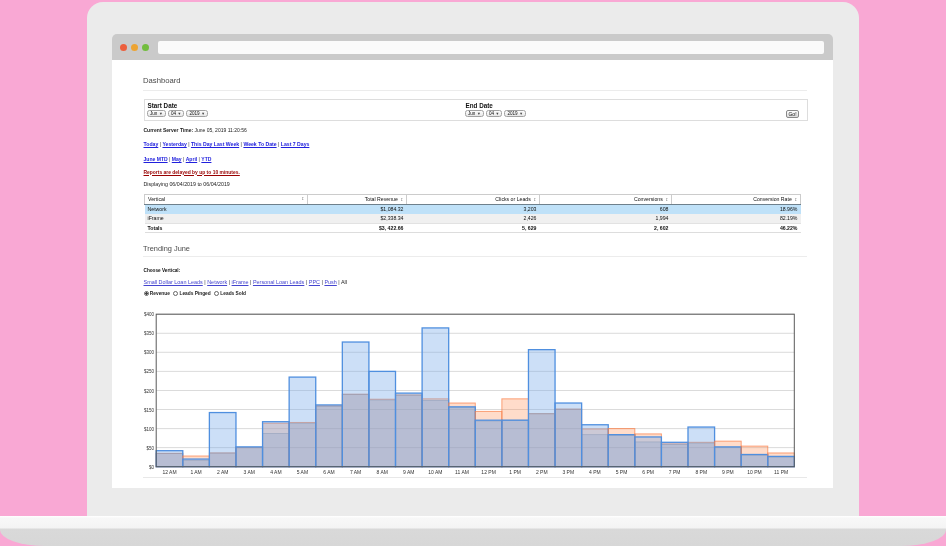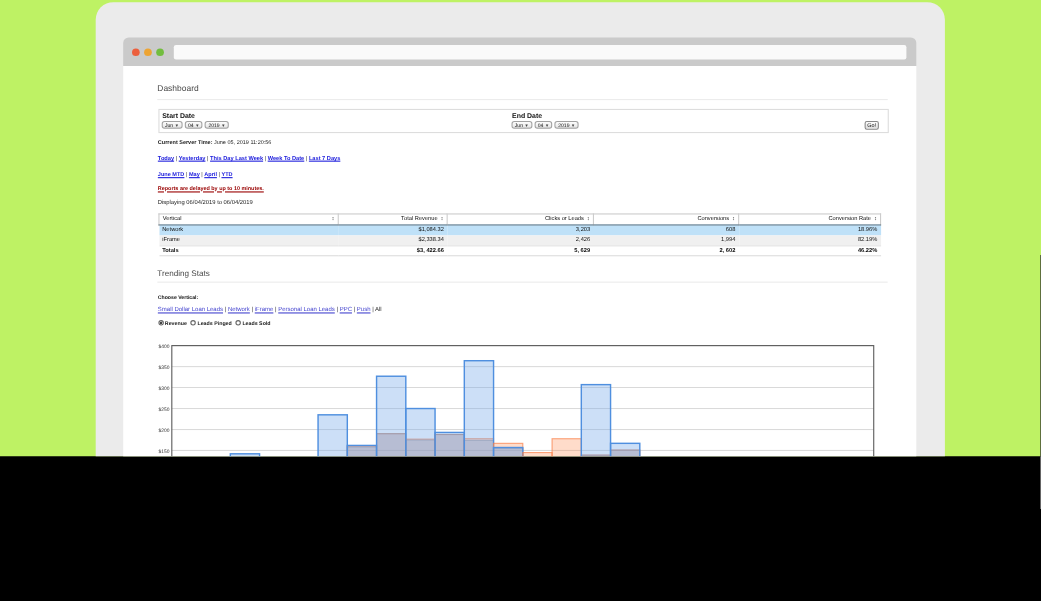--- a/index.html
+++ b/index.html
@@ -4,21 +4,21 @@
 *{box-sizing:border-box}
 body{font-family:"Liberation Sans",sans-serif}
 .abs{position:absolute}
 .lnk{color:#2020dd;font-weight:bold;text-decoration:underline}
 .lnk2{color:#4444cf;text-decoration:underline}
 .sep{color:#333;font-weight:normal;text-decoration:none}
 .sel{display:inline-block;height:7.4px;border:1px solid #a2a2a2;border-radius:2.5px;background:linear-gradient(#fdfdfd,#e6e6e6);font-size:4.6px;line-height:5.4px;color:#111;padding:0 2px;margin-right:2.2px;vertical-align:top}
 .sel .car{font-size:3.8px;color:#444;margin-left:1.5px}
 </style></head>
 <body>
-<div style="position:relative;width:946px;height:415px;background:#bef264;overflow:hidden">
+<div style="position:relative;width:946px;height:546px;background:#f9a8d4;overflow:hidden">
   <div class="abs" style="left:87px;top:2px;width:772px;height:514px;background:#ebebeb;border-radius:16px 16px 0 0"></div>
   <div class="abs" style="left:0;top:516px;width:946px;height:30px;border-radius:0 0 45px 45px / 0 0 16px 16px;background:linear-gradient(#ffffff 0px,#f8f8f8 2px,#f4f4f4 12px,#d9d9d9 13px,#d7d7d7 30px)"></div>
   <div class="abs" style="left:112px;top:34px;width:721px;height:26px;background:#cacaca;border-radius:5px 5px 0 0"></div>
   <div class="abs" style="left:119.7px;top:44px;width:7px;height:7px;border-radius:50%;background:#ec5f3d"></div>
   <div class="abs" style="left:130.6px;top:44px;width:7px;height:7px;border-radius:50%;background:#eda433"></div>
   <div class="abs" style="left:141.5px;top:44px;width:7px;height:7px;border-radius:50%;background:#72bd3e"></div>
   <div class="abs" style="left:158px;top:40.5px;width:666px;height:13.5px;background:#fafafa;border-radius:2px"></div>
   <div class="abs" style="left:112px;top:60px;width:721px;height:428px;background:#ffffff"></div>
 
   <div class="abs" style="left:143px;top:476.8px;width:664px;height:1px;background:#e8e8e8"></div>
@@ -75,21 +75,21 @@
     <tr style="height:9.5px;font-weight:bold;border-top:1px solid #e2e2e2">
       <td style="padding:0 3px;border-top:1px solid #e2e2e2;border-bottom:1px solid #ddd">Totals</td>
           <td style="padding:0 3px;text-align:right;border-top:1px solid #e2e2e2;border-bottom:1px solid #ddd">$3, 422.66</td>
           <td style="padding:0 3px;text-align:right;border-top:1px solid #e2e2e2;border-bottom:1px solid #ddd">5, 629</td>
           <td style="padding:0 3px;text-align:right;border-top:1px solid #e2e2e2;border-bottom:1px solid #ddd">2, 602</td>
           <td style="padding:0 3px;text-align:right;border-top:1px solid #e2e2e2;border-bottom:1px solid #ddd">46.22%</td>
     </tr>
   </tbody>
     </table>
 
-  <div class="abs" style="left:143px;top:244.6px;font-size:7.4px;line-height:1.15;color:#4a4a4a">Trending Stats</div>
+  <div class="abs" style="left:143px;top:244.6px;font-size:7.4px;line-height:1.15;color:#4a4a4a">Trending June</div>
   <div class="abs" style="left:143px;top:256.2px;width:664px;height:1px;background:#ececec"></div>
   <div class="abs" style="left:143.5px;top:269.3px;font-size:4.7px;line-height:1;font-weight:bold;color:#111">Choose Vertical:</div>
   <div class="abs" style="left:143.5px;top:279.5px;font-size:5.45px;line-height:1;color:#222"><span class="lnk2">Small Dollar Loan Leads</span><span class="sep"> | </span><span class="lnk2">Network</span><span class="sep"> | </span><span class="lnk2">iFrame</span><span class="sep"> | </span><span class="lnk2">Personal Loan Leads</span><span class="sep"> | </span><span class="lnk2">PPC</span><span class="sep"> | </span><span class="lnk2">Push</span><span class="sep"> | </span>All</div>
   <div class="abs" style="left:143.5px;top:291.3px;font-size:4.8px;line-height:1.2;font-weight:bold;color:#222">
     <span style="display:inline-block;width:5px;height:5px;border:1px solid #666;border-radius:50%;background:radial-gradient(circle,#444 0 1.2px,#fff 1.3px);vertical-align:-1px"></span> Revenue
     <span style="display:inline-block;width:5px;height:5px;border:1px solid #666;border-radius:50%;background:#fff;margin-left:2px;vertical-align:-1px"></span> Leads Pinged
     <span style="display:inline-block;width:5px;height:5px;border:1px solid #666;border-radius:50%;background:#fff;margin-left:2px;vertical-align:-1px"></span> Leads Sold
   </div>
 
 <svg class="abs" width="687" height="175" viewBox="-20 0 687 175" style="left:123px;top:305px">

